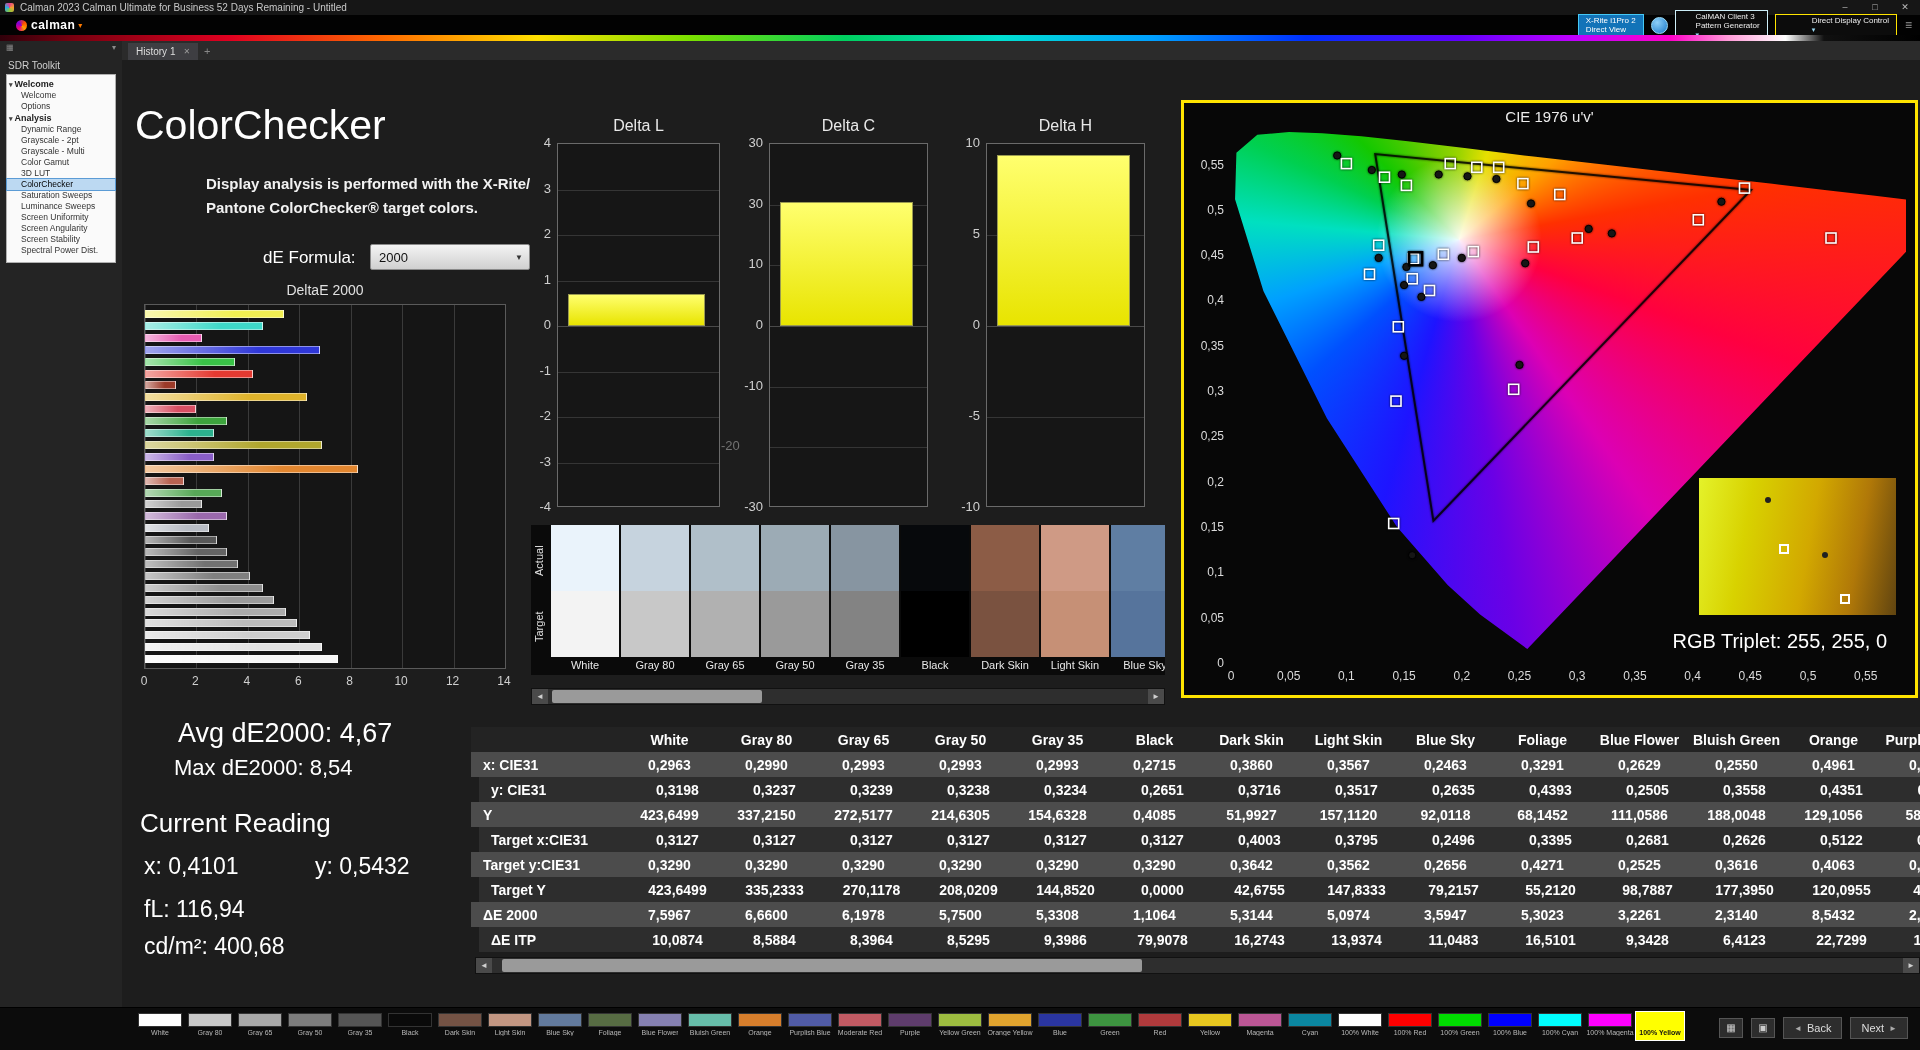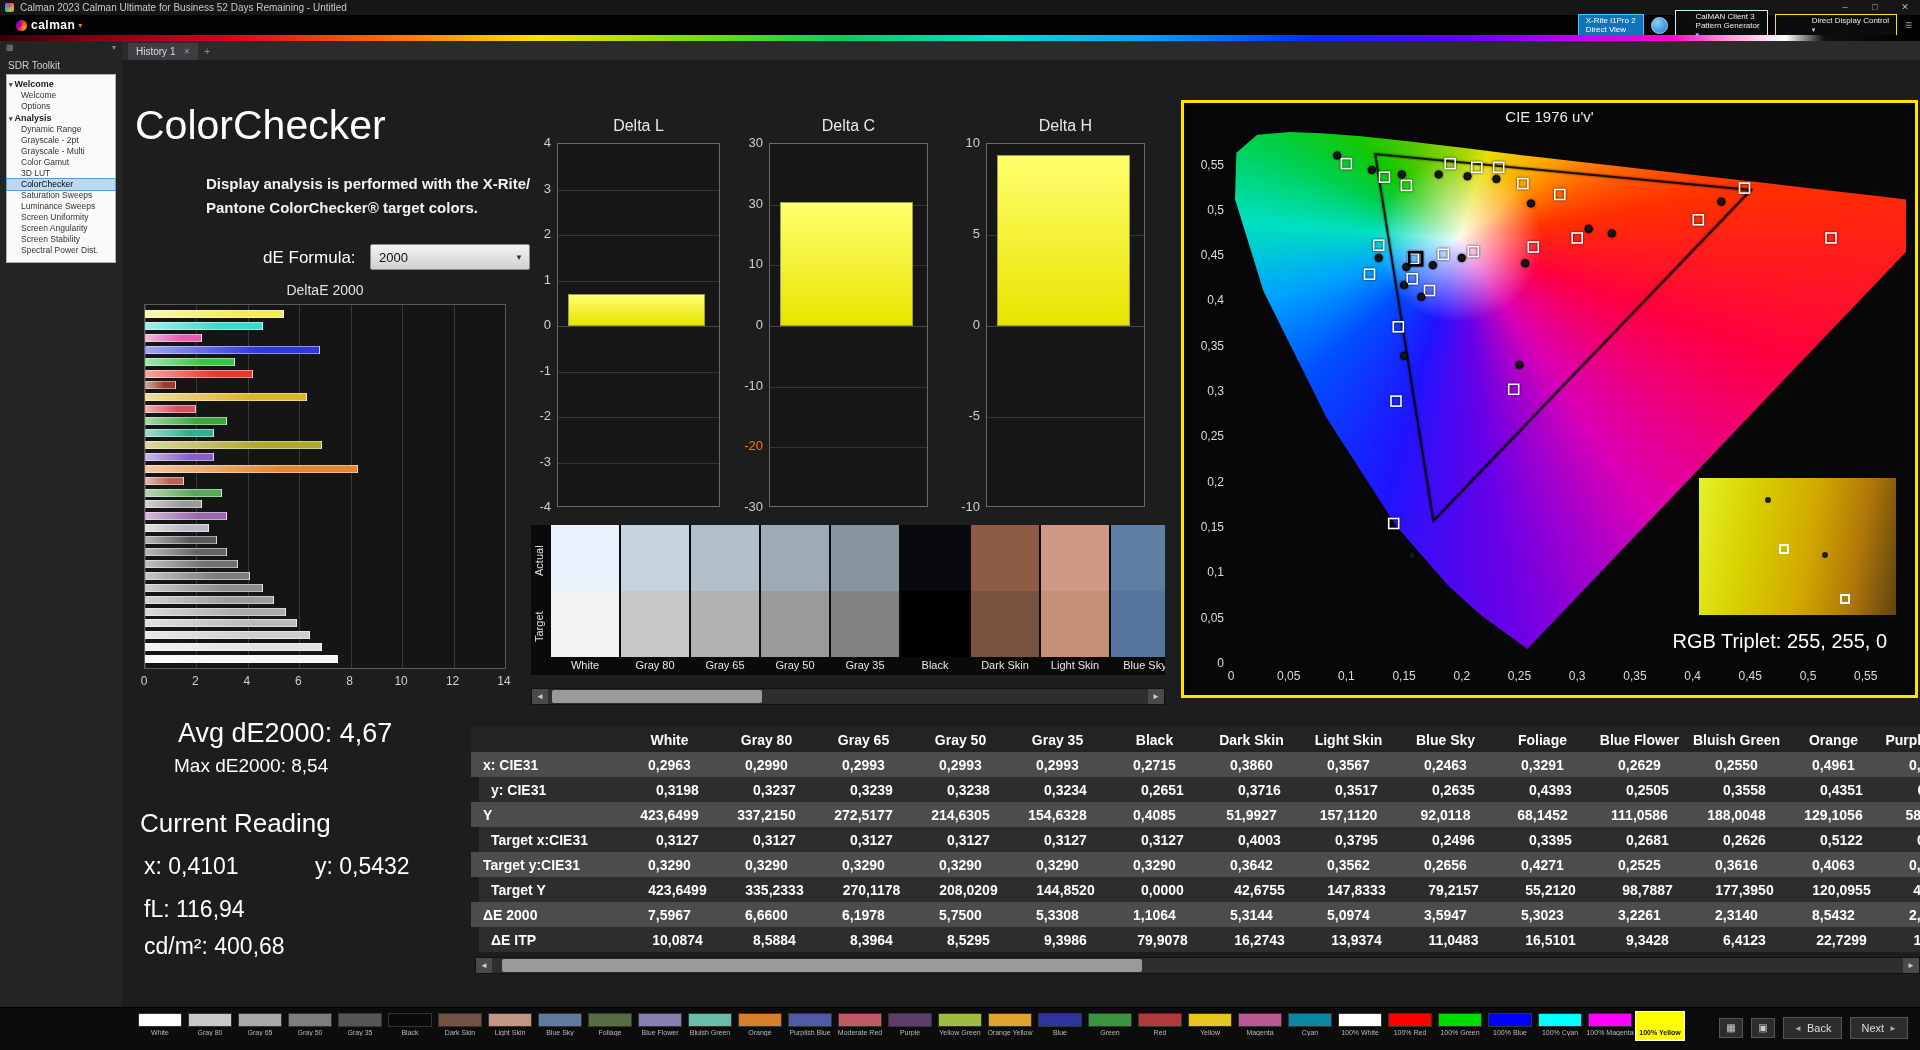--- a/index.html
+++ b/index.html
@@ -68,21 +68,21 @@
 
   
   #deltae{position:absolute;left:22px;top:222px;width:400px;height:420px;}
   #deltae-title{position:absolute;left:0;top:0;width:362px;text-align:center;font-size:14px;color:#e0e0e0;}
   #deltae-plot{position:absolute;left:0;top:22px;width:362px;height:365px;border:1px solid #5a5a5a;
                background:#151515;box-sizing:border-box;overflow:hidden;}
   #deltae-xlabels{position:absolute;left:0;top:392px;width:385px;height:14px;font-size:12px;color:#d0d0d0;}
 
   
   #avg-label{position:absolute;left:56px;top:658px;font-size:27px;color:#fff;}
-  #max-label{position:absolute;left:52px;top:695px;font-size:19px;color:#fff;}
+  #max-label{position:absolute;left:52px;top:695px;font-size:22px;color:#fff;}
   #cur-heading{position:absolute;left:18px;top:748px;font-size:26px;color:#fff;}
   #reading-x{position:absolute;left:22px;top:793px;font-size:23px;color:#fff;}
   #reading-y{position:absolute;left:193px;top:793px;font-size:23px;color:#fff;}
   #reading-fl{position:absolute;left:22px;top:836px;font-size:23px;color:#fff;}
   #reading-cd{position:absolute;left:22px;top:873px;font-size:23px;color:#fff;}
 
   
   #swatch-strip{position:absolute;left:409px;top:465px;width:634px;height:150px;background:#0a0a0a;overflow:hidden;}
   .vlabel{position:absolute;left:2px;width:14px;text-align:center;color:#e0e0e0;font-size:11px;
           writing-mode:vertical-rl;transform:rotate(180deg);}
@@ -632,21 +632,21 @@
           <div style="position: absolute; left: 0px; top: 182px; width: 100%; height: 1px; background: rgb(74, 74, 74);"></div>
           <div style="position: absolute; left: 0px; top: 242.7px; width: 100%; height: 1px; background: rgb(53, 53, 53);"></div>
           <div style="position: absolute; left: 0px; top: 303.3px; width: 100%; height: 1px; background: rgb(53, 53, 53);"></div>
           <div style="position: absolute; left: 10px; top: 57.6px; width: 133px; height: 124.4px; background: linear-gradient(rgb(255, 255, 110), rgb(232, 228, 0)); border: 1px solid rgb(154, 154, 80); box-sizing: border-box;"></div>
         </div>
         <div style="position: absolute; left: -48px; top: 18px; width: 42px; text-align: right; font-size: 13px; color: rgb(207, 207, 207);">30</div>
         <div style="position: absolute; left: -48px; top: 78.7px; width: 42px; text-align: right; font-size: 13px; color: rgb(207, 207, 207);">30</div>
         <div style="position: absolute; left: -48px; top: 139.3px; width: 42px; text-align: right; font-size: 13px; color: rgb(207, 207, 207);">10</div>
         <div style="position: absolute; left: -48px; top: 200px; width: 42px; text-align: right; font-size: 13px; color: rgb(207, 207, 207);">0</div>
         <div style="position: absolute; left: -48px; top: 260.7px; width: 42px; text-align: right; font-size: 13px; color: rgb(207, 207, 207);">-10</div>
-        <div style="position: absolute; left: -48px; top: 321.3px; width: 42px; text-align: right; font-size: 13px; color: #f97316;">-20</div>
+        <div style="position: absolute; left: -48px; top: 321.3px; width: 42px; font-size: 13px; color: #737373;">-20</div>
         <div style="position: absolute; left: -48px; top: 382px; width: 42px; text-align: right; font-size: 13px; color: rgb(207, 207, 207);">-30</div>
       </div>
       <div style="position: absolute; left: 864px; top: 57px; width: 159px; height: 396px;">
         <div style="position: absolute; left: 0px; top: 0px; width: 100%; text-align: center; font-size: 16px; color: rgb(232, 232, 232);">Delta H</div>
         <div style="position: absolute; left: 0px; top: 26px; width: 159px; height: 364px; border: 1px solid rgb(106, 106, 106); background: rgb(22, 22, 22); box-sizing: border-box;">
           <div style="position: absolute; left: 0px; top: 91px; width: 100%; height: 1px; background: rgb(53, 53, 53);"></div>
           <div style="position: absolute; left: 0px; top: 182px; width: 100%; height: 1px; background: rgb(74, 74, 74);"></div>
           <div style="position: absolute; left: 0px; top: 273px; width: 100%; height: 1px; background: rgb(53, 53, 53);"></div>
           <div style="position: absolute; left: 10px; top: 10.9px; width: 133px; height: 171.1px; background: linear-gradient(rgb(255, 255, 110), rgb(232, 228, 0)); border: 1px solid rgb(154, 154, 80); box-sizing: border-box;"></div>
         </div>

